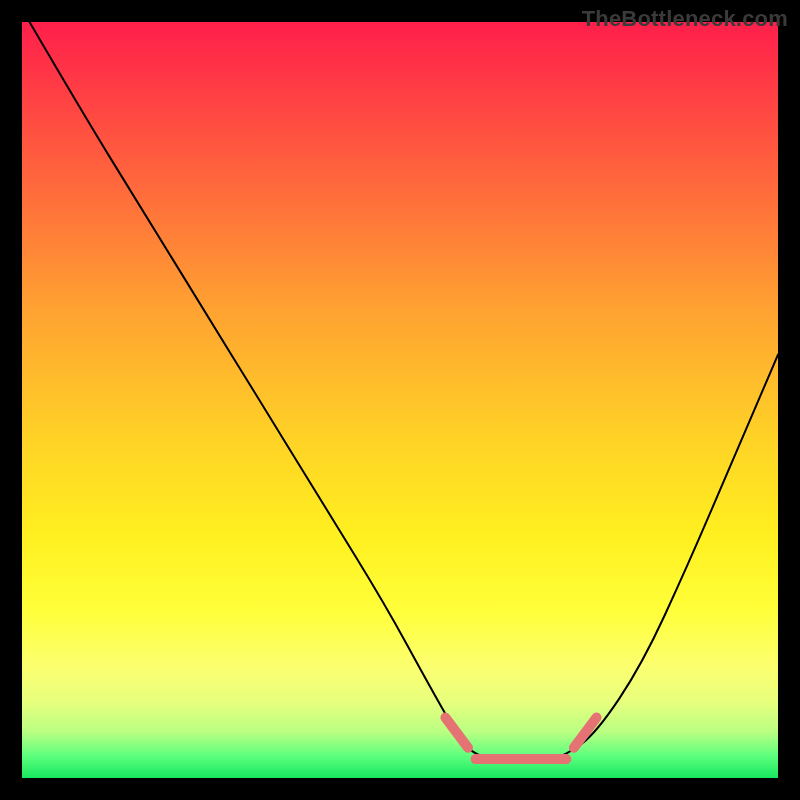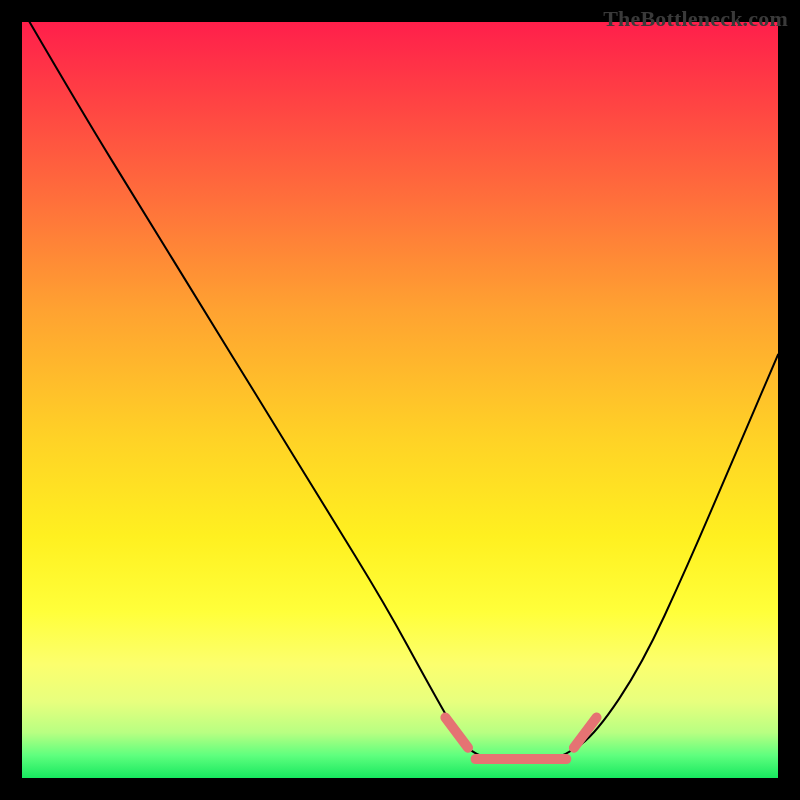--- a/index.html
+++ b/index.html
@@ -20,21 +20,20 @@
   .watermark {
     position: absolute;
     top: 6px;
     right: 12px;
     color: #3a3a3a;
     font-size: 22px;
     font-weight: 600;
     letter-spacing: 0.2px;
     z-index: 20;
     user-select: none;
-    font-family: Liberation Serif, serif;
   }
   
   .plot {
     position: absolute;
     left: 22px;
     top: 22px;
     width: 756px;
     height: 756px;
     background: linear-gradient(
       to bottom,

